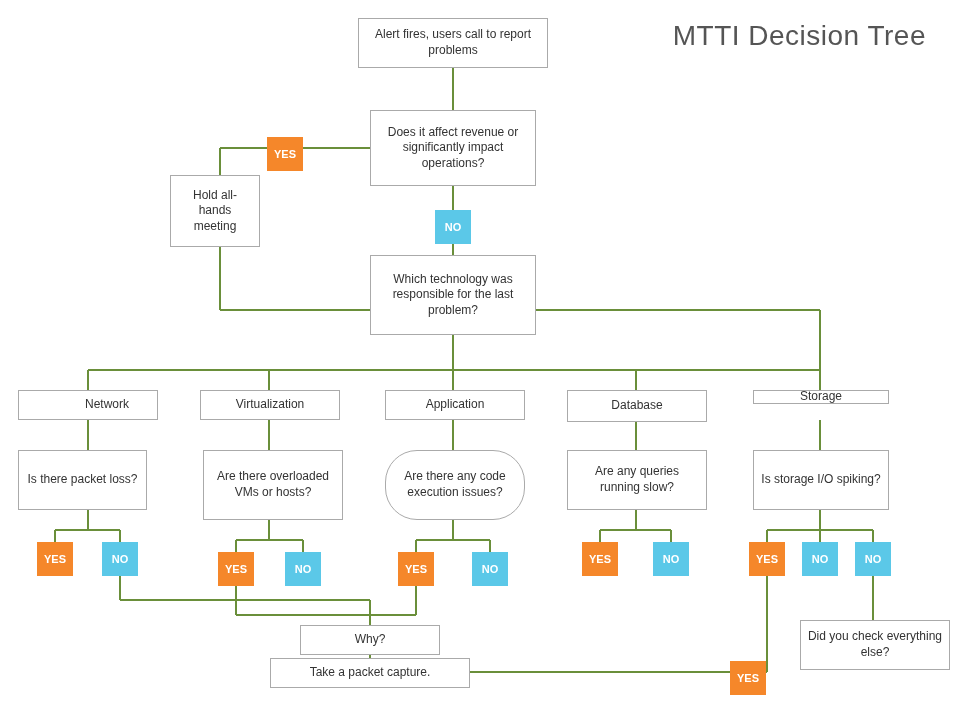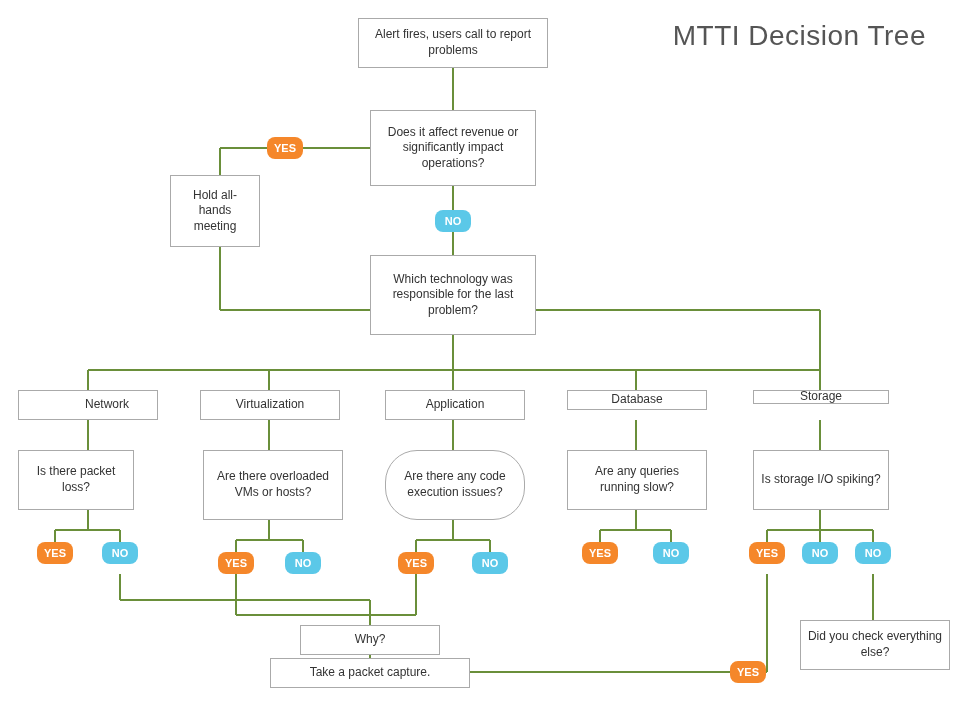--- a/index.html
+++ b/index.html
@@ -36,28 +36,28 @@
       justify-content: center;
       text-align: center;
       font-size: 12px;
       color: #333;
       line-height: 1.3;
       padding: 4px 6px;
     }
     .badge {
       position: absolute;
       width: 36px;
-      height: 22px;
+      height: 34px;
       display: flex;
       align-items: center;
       justify-content: center;
       font-size: 11px;
       font-weight: bold;
       color: #fff;
-      border-radius: 8px;
+      border-radius: 0;
     }
     .badge-yes { background: #f5872a; }
     .badge-no  { background: #5bc8e8; }
 
     svg.lines {
       position: absolute;
       top: 0; left: 0;
       width: 966px;
       height: 710px;
       pointer-events: none;
@@ -182,25 +182,25 @@
   <div class="box" style="left:370px;top:255px;width:166px;height:80px;">Which technology was
 responsible for the last
 problem?</div>
 
   <div class="box" style="left:18px;top:390px;width:140px;height:30px;padding-left:44px;">Network</div>
 
   <div class="box" style="left:200px;top:390px;width:140px;height:30px;">Virtualization</div>
 
   <div class="box" style="left:385px;top:390px;width:140px;height:30px;">Application</div>
 
-  <div class="box" style="left:567px;top:390px;width:140px;height:20px;">Database</div>
+  <div class="box" style="left:567px;top:390px;width:140px;height:32px;">Database</div>
 
   <div class="box" style="left:753px;top:390px;width:136px;height:14px;">Storage</div>
 
-  <div class="box" style="left:18px;top:450px;width:116px;height:60px;">Is there packet
+  <div class="box" style="left:18px;top:450px;width:129px;height:60px;">Is there packet
 loss?</div>
 
   <div class="box" style="left:203px;top:450px;width:140px;height:70px;">Are there
 overloaded
 VMs or hosts?</div>
 
   <div class="box" style="left:385px;top:450px;width:140px;height:70px;border-radius:32px;">Are there any
 code execution
 issues?</div>
 

